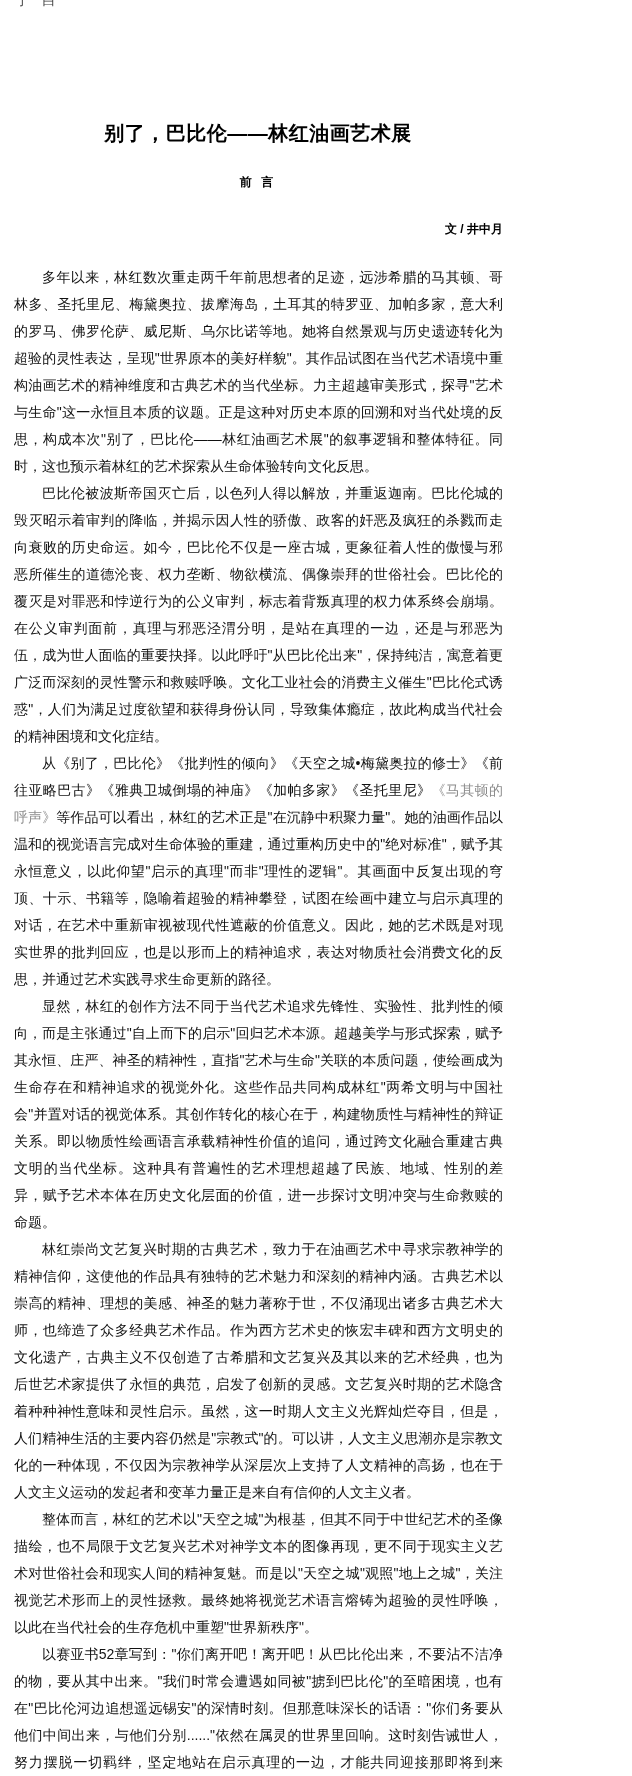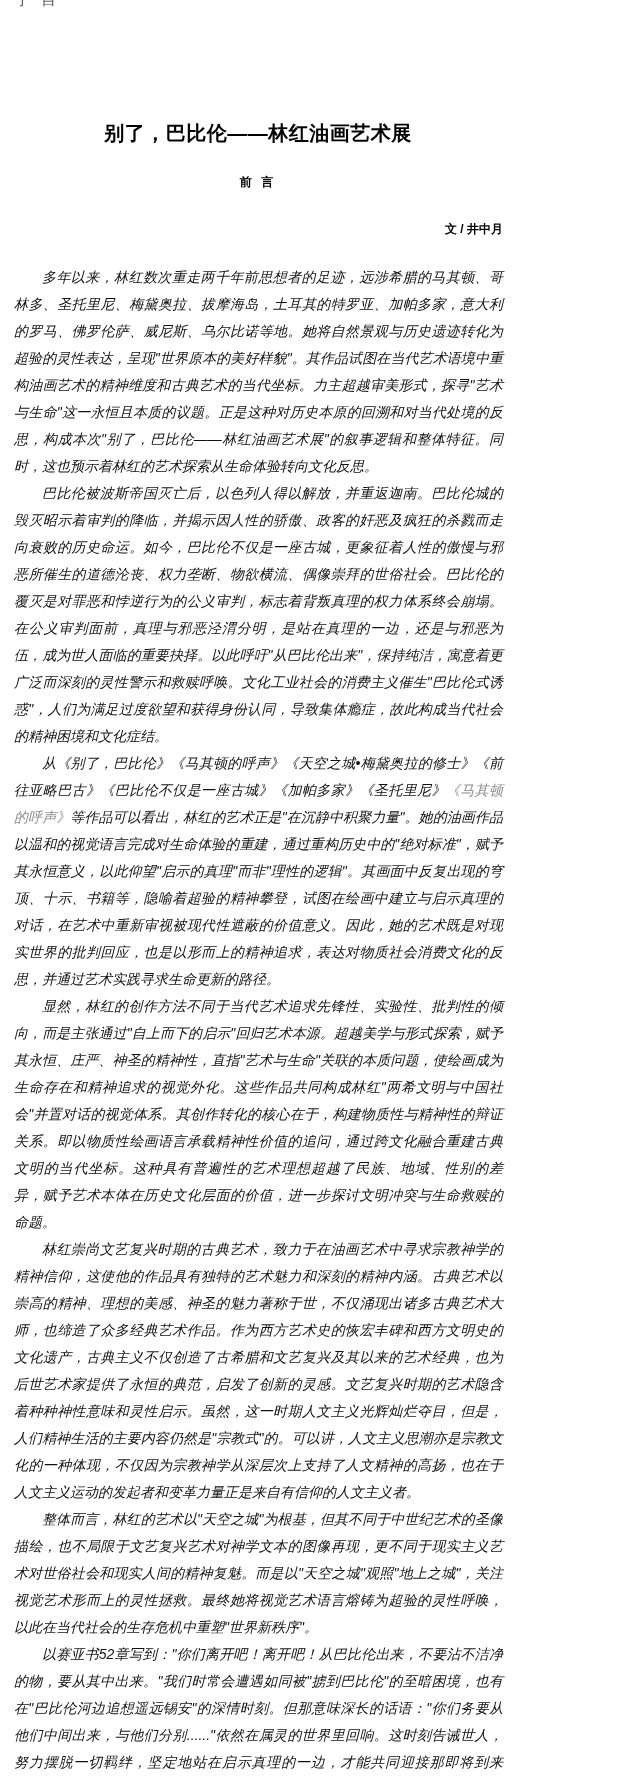--- a/index.html
+++ b/index.html
@@ -52,21 +52,20 @@
   .body-text {
     margin: 26px 13px 0 14px;
   }
   .body-text p {
     margin: 0;
     text-indent: 2em;
     font-size: 14px;
     line-height: 27px;
     text-align: justify;
     color: #111111;
-    font-style: italic;
   }
   .muted {
     color: #8c8c8c;
   }
   .footer {
     margin: 16px 13px 0 0;
     text-align: right;
     font-size: 14px;
     line-height: 27px;
     color: #111111;
@@ -81,21 +80,21 @@
 
   <h1 class="title">别了，巴比伦——林红油画艺术展</h1>
 
   <h2 class="subtitle">前 言</h2>
 
   <div class="byline">文 / 井中月</div>
 
   <div class="body-text">
     <p>多年以来，林红数次重走两千年前思想者的足迹，远涉希腊的马其顿、哥林多、圣托里尼、梅黛奥拉、拔摩海岛，土耳其的特罗亚、加帕多家，意大利的罗马、佛罗伦萨、威尼斯、乌尔比诺等地。她将自然景观与历史遗迹转化为超验的灵性表达，呈现"世界原本的美好样貌"。其作品试图在当代艺术语境中重构油画艺术的精神维度和古典艺术的当代坐标。力主超越审美形式，探寻"艺术与生命"这一永恒且本质的议题。正是这种对历史本原的回溯和对当代处境的反思，构成本次"别了，巴比伦——林红油画艺术展"的叙事逻辑和整体特征。同时，这也预示着林红的艺术探索从生命体验转向文化反思。</p>
     <p>巴比伦被波斯帝国灭亡后，以色列人得以解放，并重返迦南。巴比伦城的毁灭昭示着审判的降临，并揭示因人性的骄傲、政客的奸恶及疯狂的杀戮而走向衰败的历史命运。如今，巴比伦不仅是一座古城，更象征着人性的傲慢与邪恶所催生的道德沦丧、权力垄断、物欲横流、偶像崇拜的世俗社会。巴比伦的覆灭是对罪恶和悖逆行为的公义审判，标志着背叛真理的权力体系终会崩塌。在公义审判面前，真理与邪恶泾渭分明，是站在真理的一边，还是与邪恶为伍，成为世人面临的重要抉择。以此呼吁"从巴比伦出来"，保持纯洁，寓意着更广泛而深刻的灵性警示和救赎呼唤。文化工业社会的消费主义催生"巴比伦式诱惑"，人们为满足过度欲望和获得身份认同，导致集体瘾症，故此构成当代社会的精神困境和文化症结。</p>
-    <p><span>从《别了，巴比伦》《马其顿的呼声》《天空之城•梅黛奥拉的修士》《前往亚略巴古》《巴比伦不仅是一座古城》《加帕多家》《圣托里尼》</span><span class="muted">《马其顿的呼声》</span><span>等作品可以看出，林红的艺术正是"在沉静中积聚力量"。她的油画作品以温和的视觉语言完成对生命体验的重建，通过重构历史中的"绝对标准"，赋予其永恒意义，以此仰望"启示的真理"而非"理性的逻辑"。其画面中反复出现的穹顶、十示、书籍等，隐喻着超验的精神攀登，试图在绘画中建立与启示真理的对话，在艺术中重新审视被现代性遮蔽的价值意义。因此，她的艺术既是对现实世界的批判回应，也是以形而上的精神追求，表达对物质社会消费文化的反思，并通过艺术实践寻求生命更新的路径。</span></p>
+    <p><span>从《别了，巴比伦》《批判性的倾向》《天空之城•梅黛奥拉的修士》《前往亚略巴古》《雅典卫城倒塌的神庙》《加帕多家》《圣托里尼》</span><span class="muted">《马其顿的呼声》</span><span>等作品可以看出，林红的艺术正是"在沉静中积聚力量"。她的油画作品以温和的视觉语言完成对生命体验的重建，通过重构历史中的"绝对标准"，赋予其永恒意义，以此仰望"启示的真理"而非"理性的逻辑"。其画面中反复出现的穹顶、十示、书籍等，隐喻着超验的精神攀登，试图在绘画中建立与启示真理的对话，在艺术中重新审视被现代性遮蔽的价值意义。因此，她的艺术既是对现实世界的批判回应，也是以形而上的精神追求，表达对物质社会消费文化的反思，并通过艺术实践寻求生命更新的路径。</span></p>
     <p>显然，林红的创作方法不同于当代艺术追求先锋性、实验性、批判性的倾向，而是主张通过"自上而下的启示"回归艺术本源。超越美学与形式探索，赋予其永恒、庄严、神圣的精神性，直指"艺术与生命"关联的本质问题，使绘画成为生命存在和精神追求的视觉外化。这些作品共同构成林红"两希文明与中国社会"并置对话的视觉体系。其创作转化的核心在于，构建物质性与精神性的辩证关系。即以物质性绘画语言承载精神性价值的追问，通过跨文化融合重建古典文明的当代坐标。这种具有普遍性的艺术理想超越了民族、地域、性别的差异，赋予艺术本体在历史文化层面的价值，进一步探讨文明冲突与生命救赎的命题。</p>
     <p>林红崇尚文艺复兴时期的古典艺术，致力于在油画艺术中寻求宗教神学的精神信仰，这使他的作品具有独特的艺术魅力和深刻的精神内涵。古典艺术以崇高的精神、理想的美感、神圣的魅力著称于世，不仅涌现出诸多古典艺术大师，也缔造了众多经典艺术作品。作为西方艺术史的恢宏丰碑和西方文明史的文化遗产，古典主义不仅创造了古希腊和文艺复兴及其以来的艺术经典，也为后世艺术家提供了永恒的典范，启发了创新的灵感。文艺复兴时期的艺术隐含着种种神性意味和灵性启示。虽然，这一时期人文主义光辉灿烂夺目，但是，人们精神生活的主要内容仍然是"宗教式"的。可以讲，人文主义思潮亦是宗教文化的一种体现，不仅因为宗教神学从深层次上支持了人文精神的高扬，也在于人文主义运动的发起者和变革力量正是来自有信仰的人文主义者。</p>
     <p>整体而言，林红的艺术以"天空之城"为根基，但其不同于中世纪艺术的圣像描绘，也不局限于文艺复兴艺术对神学文本的图像再现，更不同于现实主义艺术对世俗社会和现实人间的精神复魅。而是以"天空之城"观照"地上之城"，关注视觉艺术形而上的灵性拯救。最终她将视觉艺术语言熔铸为超验的灵性呼唤，以此在当代社会的生存危机中重塑"世界新秩序"。</p>
     <p>以赛亚书52章写到："你们离开吧！离开吧！从巴比伦出来，不要沾不洁净的物，要从其中出来。"我们时常会遭遇如同被"掳到巴比伦"的至暗困境，也有在"巴比伦河边追想遥远锡安"的深情时刻。但那意味深长的话语："你们务要从他们中间出来，与他们分别......"依然在属灵的世界里回响。这时刻告诫世人，努力摆脱一切羁绊，坚定地站在启示真理的一边，才能共同迎接那即将到来的"安舒的日子"。</p>
   </div>
 
   <div class="footer">
     <div>2025年10月28日</div>
 
   </div>

